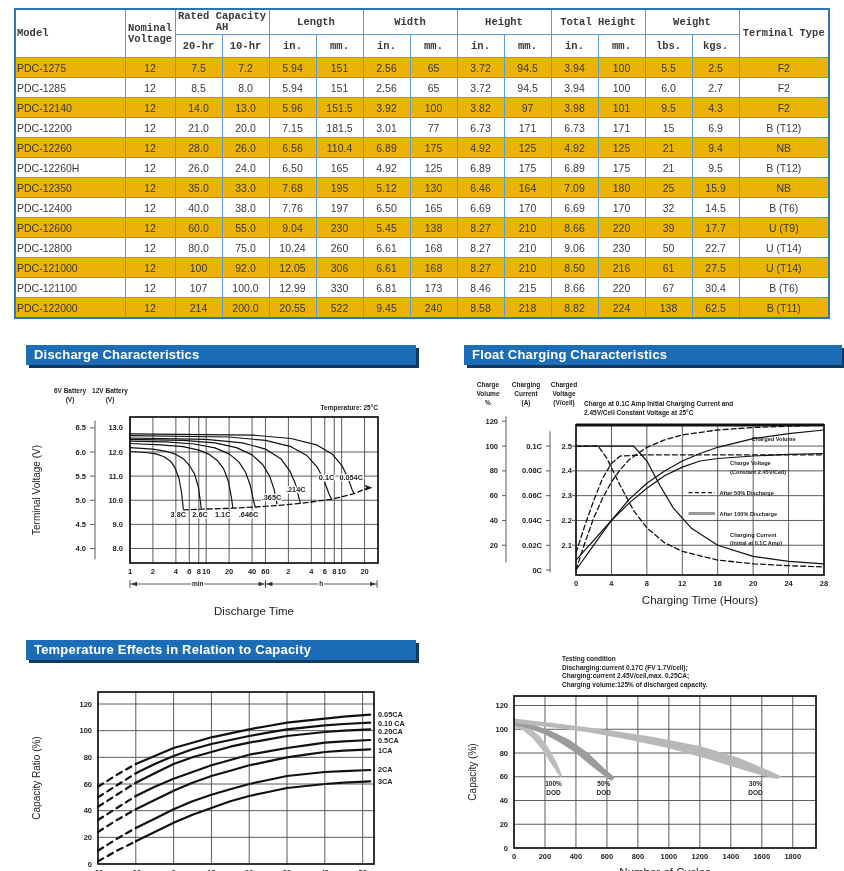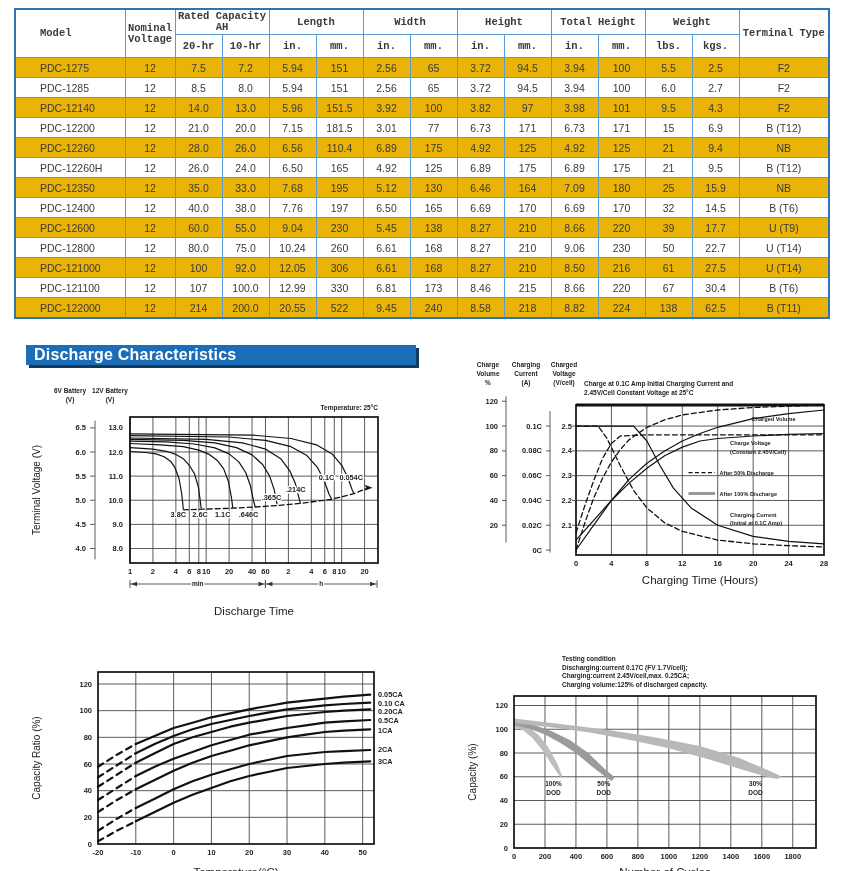--- a/index.html
+++ b/index.html
@@ -4,27 +4,27 @@
 <style>
   html,body{margin:0;padding:0;background:#fff;}
   body{font-family:"Liberation Sans","DejaVu Sans",sans-serif;}
   .page{width:844px;height:871px;overflow:hidden;background:#fff;padding-top:8px;box-sizing:border-box;}
 
   
   .spec-table{border-collapse:collapse;table-layout:fixed;width:816px;margin-left:14px;
     font-size:10.5px;color:#3a3a3a;border:2px solid #2e75b6;}
   .spec-table th,.spec-table td{border:1px solid #5b9bd5;text-align:center;padding:1px 2px;height:17px;overflow:hidden;white-space:nowrap;}
   .spec-table thead th{font-weight:bold;height:20px;white-space:normal;line-height:1.05;font-family:Liberation Mono, monospace;}
-  .spec-table th.left,.spec-table td.model-col{text-align:left;padding-left:24px;}
+  .spec-table th.left,.spec-table td.model-col{text-align:left;padding-left:1px;}
   .spec-table tr.alt{background:#eab308;}
 
   
   .charts{display:grid;grid-template-columns:390px 378px;column-gap:48px;row-gap:18px;margin:26px 0 0 26px;}
   .chart-col{display:block;}
-  .bar{height:20px;line-height:20px;background:#1a6db6;color:#fff;font-weight:bold;font-size:16px;
+  .bar{height:20px;line-height:20px;background:#1a6db6;color:#fff;font-weight:bold;font-size:13px;
     padding-left:8px;box-shadow:3px 3px 0 #123a5e;letter-spacing:.2px;}
   .chart-box{margin-top:12px;}
   svg{display:block;font-family:"Liberation Sans","DejaVu Sans",sans-serif;}
   svg text{fill:#222;}
   .grid{stroke:#4a4a4a;stroke-width:0.9;fill:none;}
   .plotborder{stroke:#111;stroke-width:1.7;fill:none;}
   .curve{stroke:#111;stroke-width:1.5;fill:none;stroke-linejoin:round;stroke-linecap:round;}
   .thin{stroke-width:1.2;}
   .thick{stroke-width:2.2;}
   .dashedln{stroke-dasharray:5 3;stroke-width:1.3;}
@@ -408,20 +408,21 @@
             <line x1="239.4668493663172" y1="203" x2="239.4668493663172" y2="211" class="grid"></line>
             <line x1="351.0679289716415" y1="203" x2="351.0679289716415" y2="211" class="grid"></line>
             <path d="M 240.4668493663172 207 l 6 -2.2 l 0 4.4 z" fill="#333"></path>
             <path d="M 350.0679289716415 207 l -6 -2.2 l 0 4.4 z" fill="#333"></path>
             <text x="295.2673891689793" y="209.4" class="shead halo mid">h</text>
             <text x="228" y="238" class="axis-title mid">Discharge Time</text>
           </svg>
         </div>
     </div>
     <div class="chart-col">
+      <div class="bar">Float Charging Characteristics</div>
       <div class="chart-box">
           <svg id="c1" viewBox="0 0 378 245" width="378" height="245">
             <line x1="147.42857142857142" y1="48" x2="147.42857142857142" y2="198" class="grid"></line>
             <line x1="182.85714285714283" y1="48" x2="182.85714285714283" y2="198" class="grid"></line>
             <line x1="218.28571428571428" y1="48" x2="218.28571428571428" y2="198" class="grid"></line>
             <line x1="253.7142857142857" y1="48" x2="253.7142857142857" y2="198" class="grid"></line>
             <line x1="289.1428571428571" y1="48" x2="289.1428571428571" y2="198" class="grid"></line>
             <line x1="324.57142857142856" y1="48" x2="324.57142857142856" y2="198" class="grid"></line>
             <line x1="112" y1="69.07438016528926" x2="360" y2="69.07438016528926" class="grid"></line>
             <line x1="112" y1="93.86776859504133" x2="360" y2="93.86776859504133" class="grid"></line>
@@ -498,20 +499,21 @@
             <text x="218.28571428571428" y="209" class="tick mid">12</text>
             <text x="253.7142857142857" y="209" class="tick mid">16</text>
             <text x="289.1428571428571" y="209" class="tick mid">20</text>
             <text x="324.57142857142856" y="209" class="tick mid">24</text>
             <text x="360" y="209" class="tick mid">28</text>
             <text x="236" y="227" class="axis-title mid">Charging Time (Hours)</text>
           </svg>
         </div>
     </div>
     <div class="chart-col">
+      <div class="bar">Temperature Effects in Relation to Capacity</div>
       <div class="chart-box">
           <svg id="c2" viewBox="0 0 390 230" width="390" height="230">
             <line x1="109.8082191780822" y1="20" x2="109.8082191780822" y2="192" class="grid"></line>
             <line x1="147.6164383561644" y1="20" x2="147.6164383561644" y2="192" class="grid"></line>
             <line x1="185.42465753424656" y1="20" x2="185.42465753424656" y2="192" class="grid"></line>
             <line x1="223.23287671232876" y1="20" x2="223.23287671232876" y2="192" class="grid"></line>
             <line x1="261.04109589041093" y1="20" x2="261.04109589041093" y2="192" class="grid"></line>
             <line x1="298.8493150684931" y1="20" x2="298.8493150684931" y2="192" class="grid"></line>
             <line x1="336.6575342465753" y1="20" x2="336.6575342465753" y2="192" class="grid"></line>
             <line x1="72" y1="165.33333333333334" x2="348" y2="165.33333333333334" class="grid"></line>

